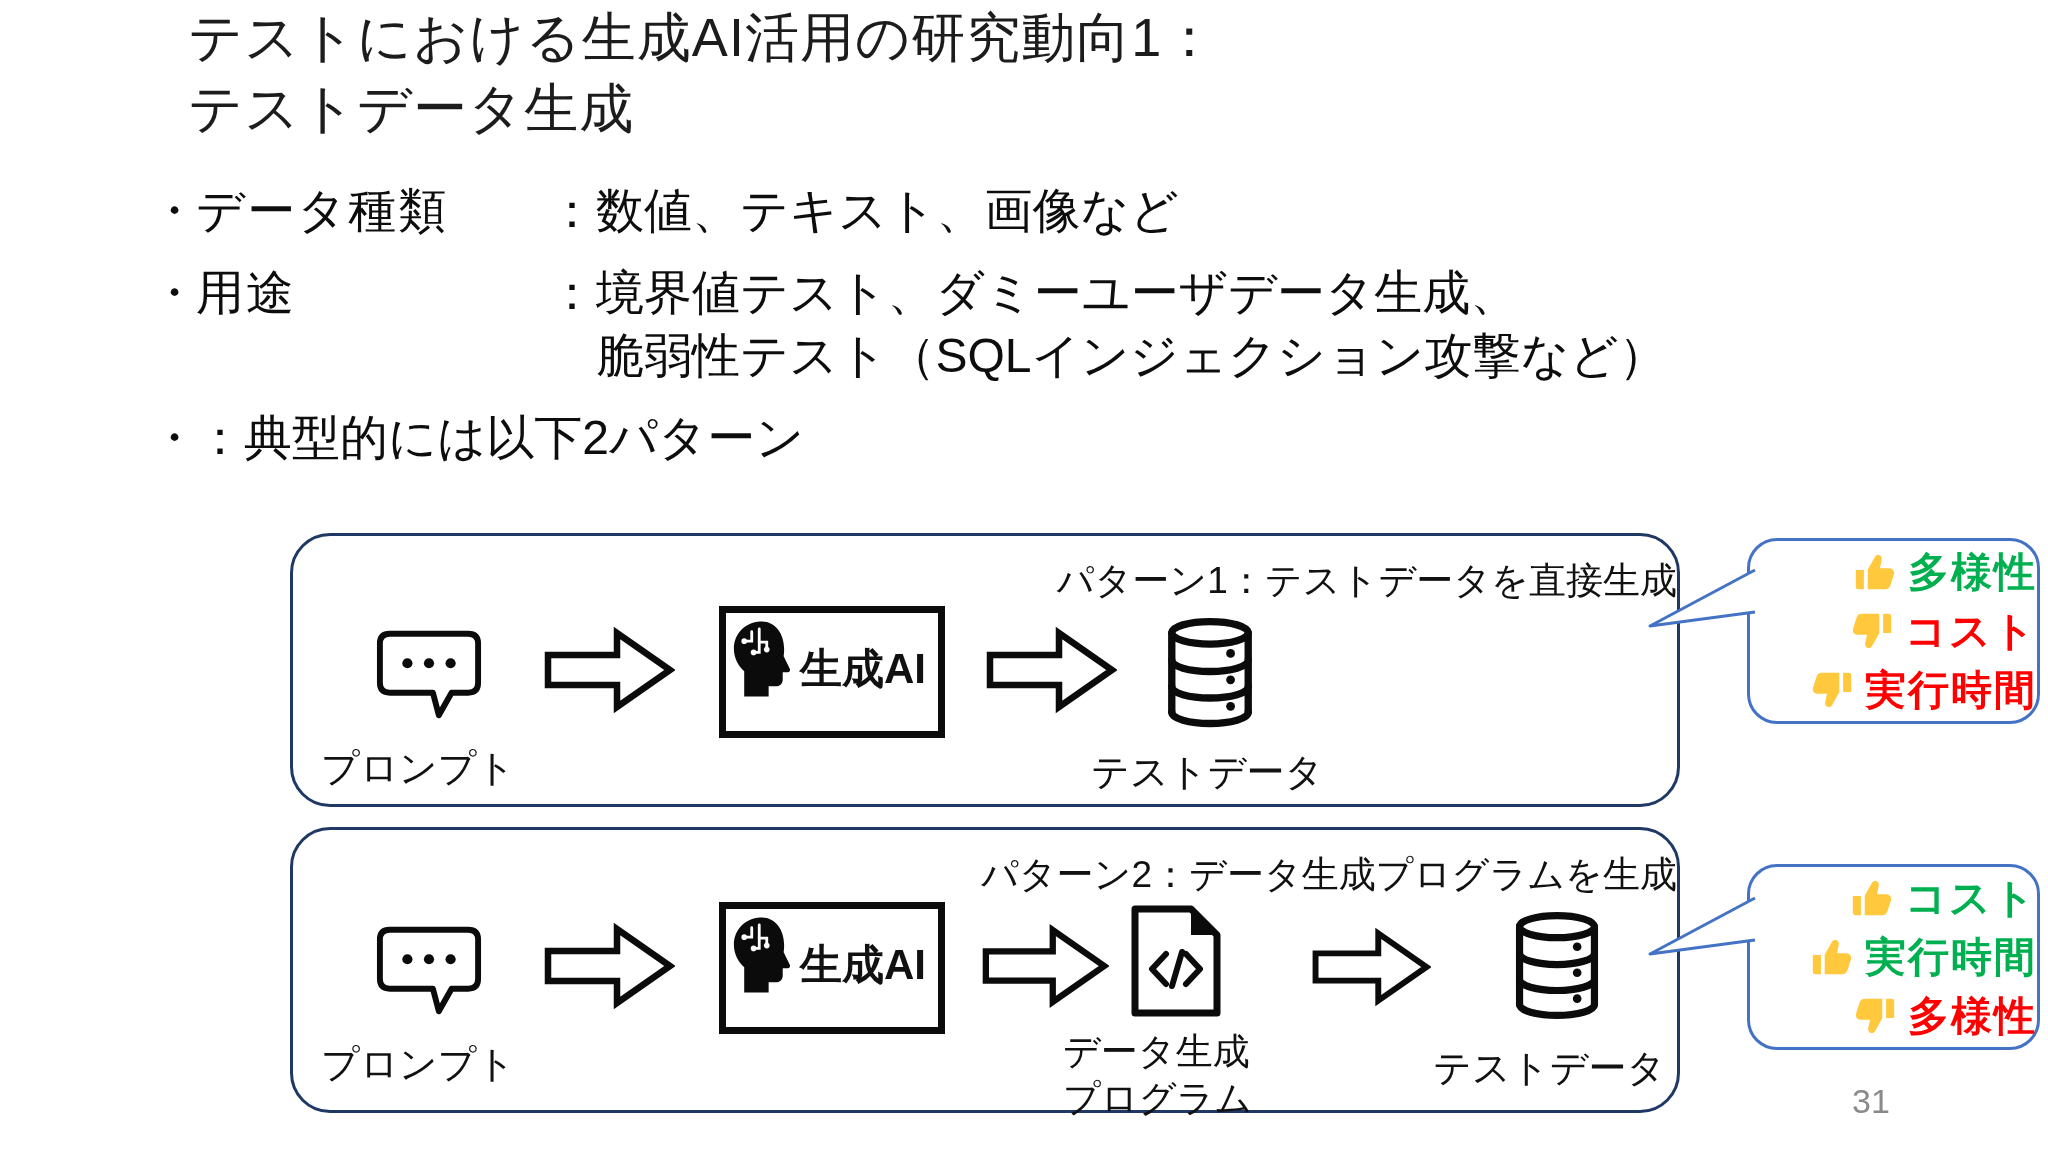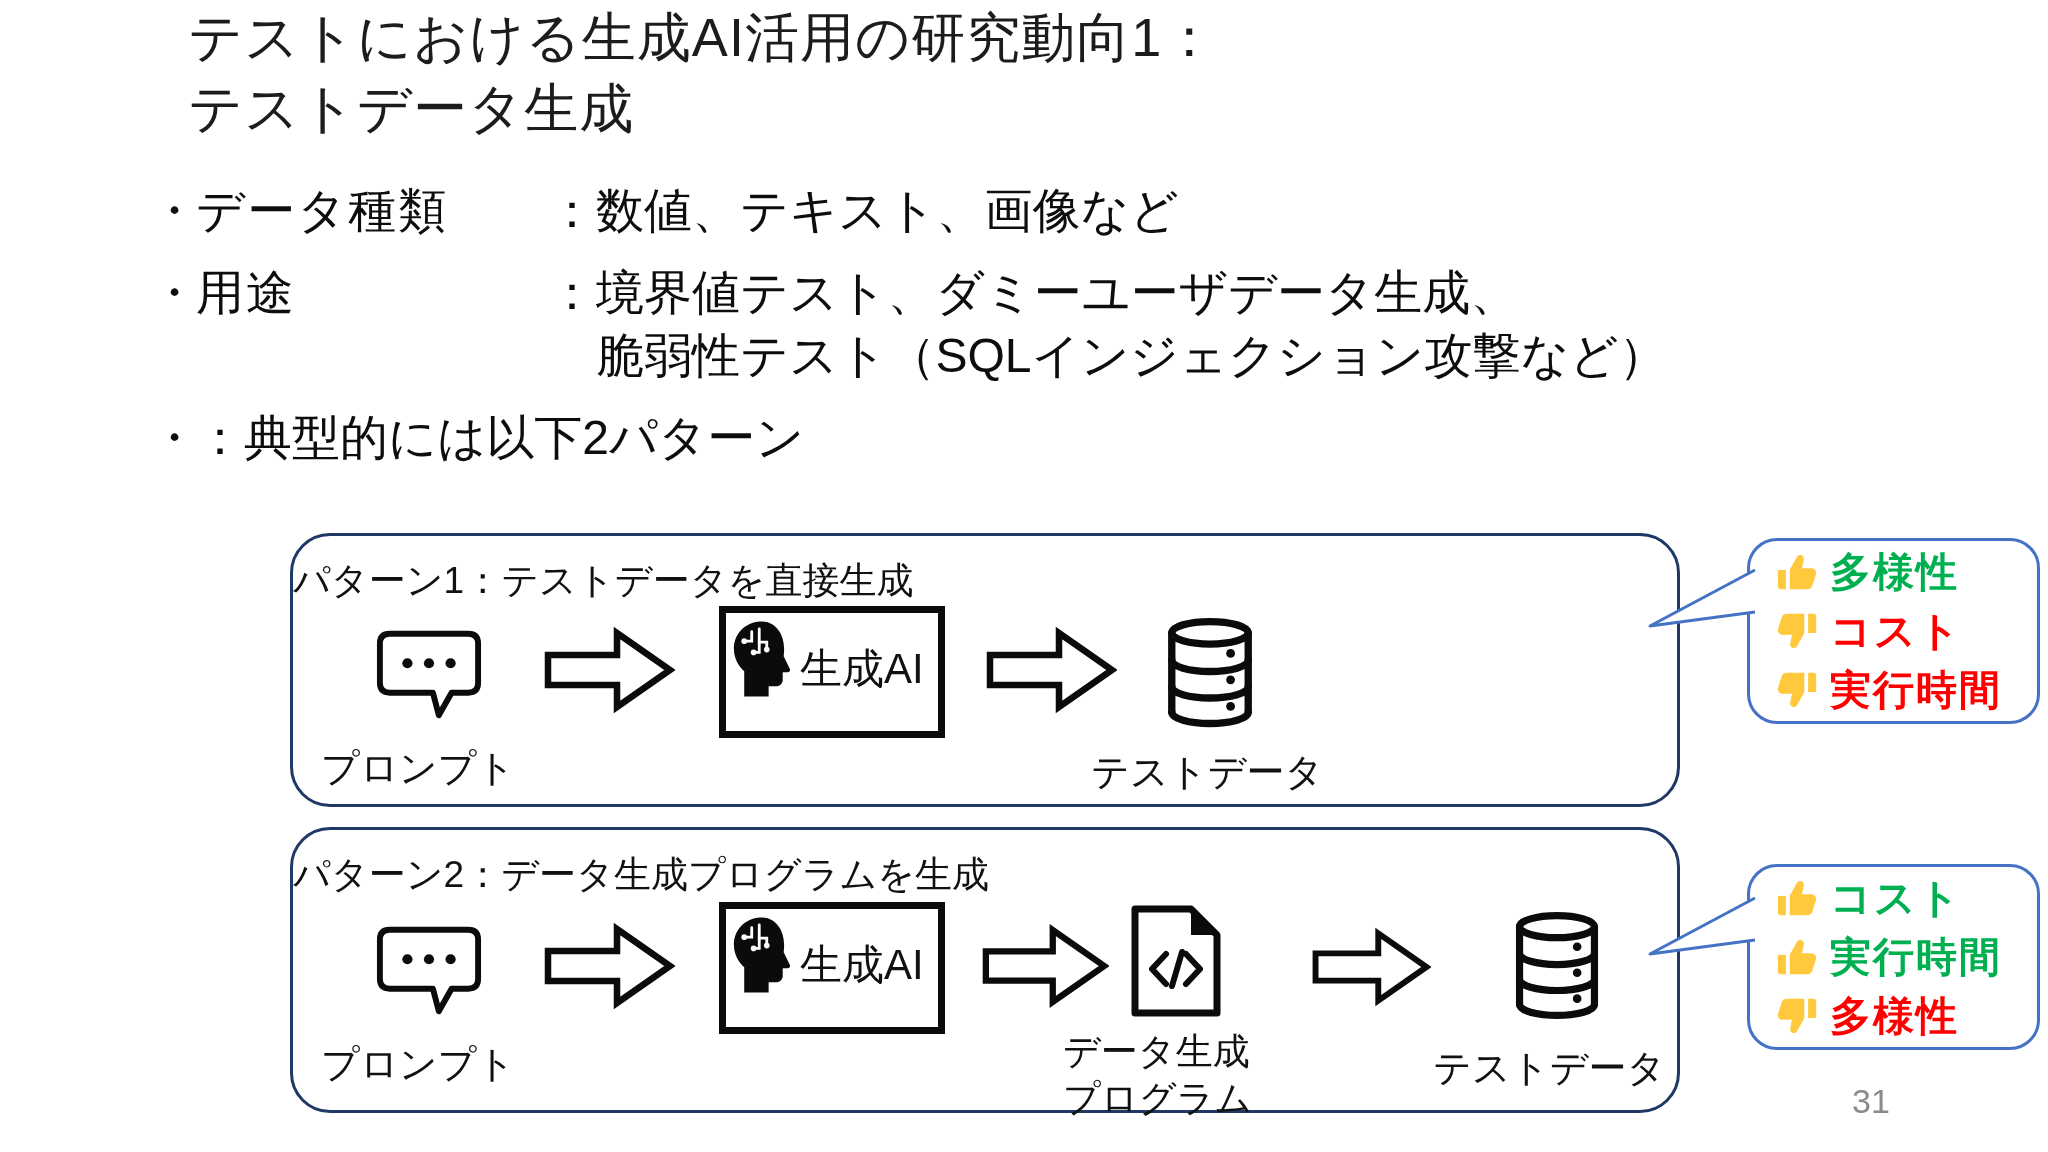--- a/index.html
+++ b/index.html
@@ -17,53 +17,53 @@
   .blabel{font-weight:400;width:352px;flex:none;letter-spacing:2px;}
   .bcontent{flex:1;}
   .bline{display:block;}
   .indent{padding-left:48px;}
 
   
   .pattern-box{position:absolute;left:290px;width:1390px;border:3px solid var(--pattern_border);
                border-radius:40px;background:#fff;box-sizing:border-box;}
   .p1{top:533px;height:274px;}
   .p2{top:827px;height:286px;}
-  .pattern-title{position:absolute;top:20px;left:0;right:0;text-align:left;font-size:37px;color:#111;}
+  .pattern-title{position:absolute;top:20px;left:0;right:0;text-align:right;font-size:37px;color:#111;}
   .icon{position:absolute;}
   .icon svg{display:block;width:100%;height:100%;}
   .diagram-label{position:absolute;font-size:38px;text-align:left;color:#111;line-height:1.28;}
 
   .p1-bubble{left:82px;top:92px;width:108px;height:96px;}
   .p1-prompt{left:28px;top:208px;width:220px;}
   .p1-a1{left:250px;top:88px;width:132px;height:92px;}
   .p1-a2{left:692px;top:88px;width:132px;height:92px;}
   .p1-db{left:868px;top:80px;width:98px;height:114px;}
   .p1-out{left:798px;top:212px;width:240px;}
 
   .ai-box{position:absolute;border:7px solid #0b0b0b;background:#fff;box-sizing:border-box;}
   .p1 .ai-box{left:426px;top:70px;width:226px;height:132px;}
   .p2 .ai-box{left:426px;top:72px;width:226px;height:132px;}
   .ai-head{position:absolute;left:6px;top:6px;width:62px;height:80px;}
   .ai-head svg{display:block;width:100%;height:100%;}
-  .ai-text{position:absolute;left:74px;top:28px;font-size:42px;color:#111;}
+  .ai-text{position:absolute;left:74px;top:28px;font-size:42px;color:#111;font-weight:bold;}
 
   .p2-bubble{left:82px;top:94px;width:108px;height:96px;}
   .p2-prompt{left:28px;top:210px;width:220px;}
   .p2-a1{left:250px;top:90px;width:132px;height:92px;}
   .p2-a2{left:688px;top:90px;width:128px;height:92px;}
   .p2-code{left:836px;top:74px;width:94px;height:114px;}
   .p2-prog{left:770px;top:198px;width:260px;font-size:37px;}
   .p2-a3{left:1018px;top:92px;width:120px;height:90px;}
   .p2-db{left:1216px;top:80px;width:96px;height:112px;}
   .p2-out{left:1140px;top:214px;width:260px;}
 
   
   .callout{position:absolute;left:1747px;width:293px;height:186px;border:3px solid var(--callout_border);
            border-radius:30px;background:#fff;display:flex;flex-direction:column;justify-content:center;
-           gap:4px;padding-left:24px;box-sizing:border-box;z-index:2;}
+           gap:4px;padding-left:24px;box-sizing:border-box;z-index:2;align-items:flex-end;}
   .c1{top:538px;}
   .c2{top:864px;}
   .callout-line{display:flex;align-items:center;gap:10px;}
   .thumb{width:46px;height:46px;flex:none;}
   .thumb svg{width:100%;height:100%;display:block;}
   .callout-text{font-size:41px;font-weight:700;letter-spacing:2px;}
   .callout-line[data-kind="up"] .callout-text{color:var(--positive);}
   .callout-line[data-kind="down"] .callout-text{color:var(--negative);}
   .callout-line[data-kind="down"] .thumb svg{transform:scale(-1,-1);}
 

